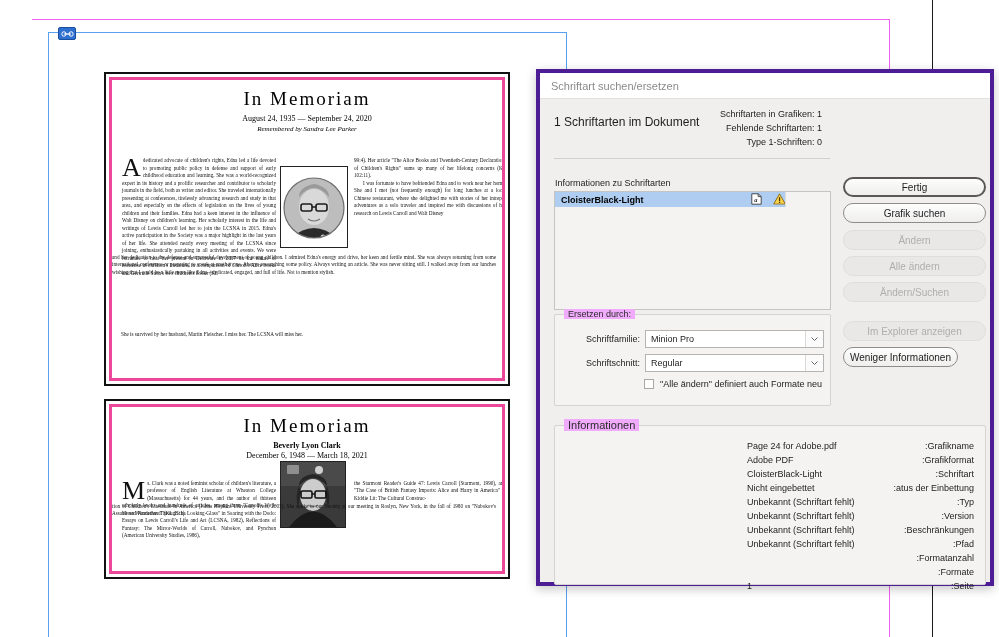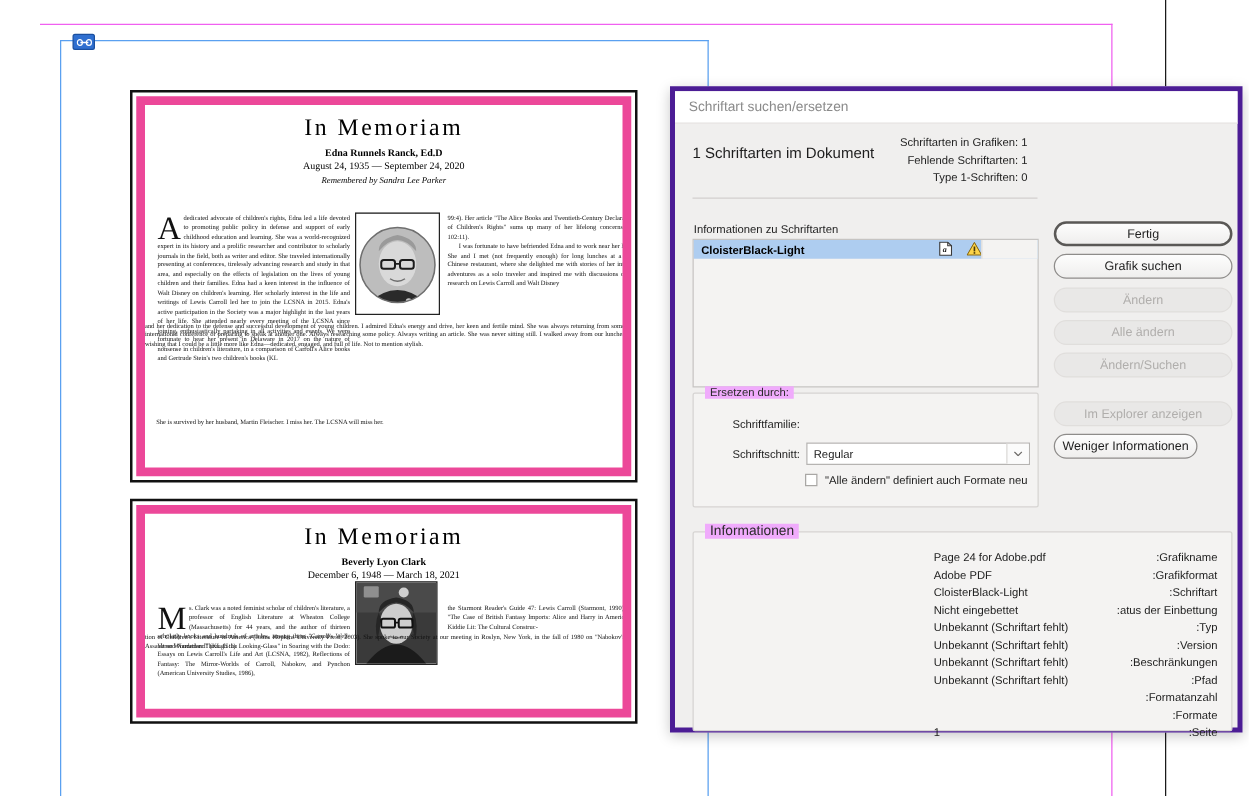--- a/index.html
+++ b/index.html
@@ -30,21 +30,21 @@
 
   
   .article {
     position: absolute;
     background: #fff;
     border: 2px solid #111;
     box-sizing: border-box;
     padding: 3px;
   }
   .article-inner {
-    border: 7px solid #ec4899;
+    border: 3px solid #ec4899;
     height: 100%;
     box-sizing: border-box;
     padding: 6px 10px 4px 10px;
     position: relative;
     overflow: hidden;
   }
   .memoriam-title {
     text-align: center;
     font-family: "Liberation Serif", serif;
     font-size: 19px;
@@ -321,21 +321,20 @@
     <svg viewBox="0 0 16 10" width="13" height="8" aria-hidden="true">
       <path d="M4 5h8" stroke="#ffffff" stroke-width="1.6" fill="none"></path>
       <rect x="1" y="2.2" width="5" height="5.6" rx="2.6" stroke="#ffffff" stroke-width="1.2" fill="none"></rect>
       <rect x="10" y="2.2" width="5" height="5.6" rx="2.6" stroke="#ffffff" stroke-width="1.2" fill="none"></rect>
     </svg>
   </div>
 
   <div class="article" style="left:104px; top:72px; width:406px; height:314px;">
     <div class="article-inner">
       <div class="memoriam-title">In  Memoriam</div>
-      <div class="deceased-name">Edna Runnels Ranck, Ed.D</div>
       <div class="deceased-dates">August 24, 1935 — September 24, 2020</div>
       <div class="remembered">Remembered by Sandra Lee Parker</div>
 
       <div class="photo-frame" style="left:168px; top:86px; width:66px; height:80px;">
         <svg viewBox="0 0 66 80" preserveAspectRatio="none" aria-hidden="true">
           <rect width="66" height="80" fill="#ffffff"></rect>
           <defs>
             <radialGradient id="p1bg" cx="50%" cy="40%" r="70%">
               <stop offset="0%" stop-color="#cfcfcf"></stop>
                 <stop offset="100%" stop-color="#8e8e8e"></stop>
@@ -458,20 +457,28 @@
             </span>
           </span>
           <span class="row-tail"></span>
         </div>
       </div>
 
       <div class="groupbox" style="left:14px; top:215px; width:277px; height:92px;"></div>
       <div class="group-legend" style="left:24px; top:210px;">Ersetzen durch:</div>
 
       <div class="field-label" style="left:24px; top:235px; width:76px;">Schriftfamilie:</div>
+      <div class="combo" style="left:105px; top:231px; width:179px; height:18px;">
+        <span class="combo-value">Minion Pro</span>
+        <span class="combo-arrow">
+          <svg class="chev" viewBox="0 0 7 4" aria-hidden="true">
+              <path d="M0.5 0.5 L3.5 3.5 L6.5 0.5" fill="none" stroke="#6b6966" stroke-width="1"></path>
+            </svg>
+        </span>
+      </div>
 
       <div class="field-label" style="left:24px; top:259px; width:76px;">Schriftschnitt:</div>
       <div class="combo" style="left:105px; top:255px; width:179px; height:18px;">
         <span class="combo-value">Regular</span>
         <span class="combo-arrow">
           <svg class="chev" viewBox="0 0 7 4" aria-hidden="true">
               <path d="M0.5 0.5 L3.5 3.5 L6.5 0.5" fill="none" stroke="#6b6966" stroke-width="1"></path>
             </svg>
         </span>
       </div>

